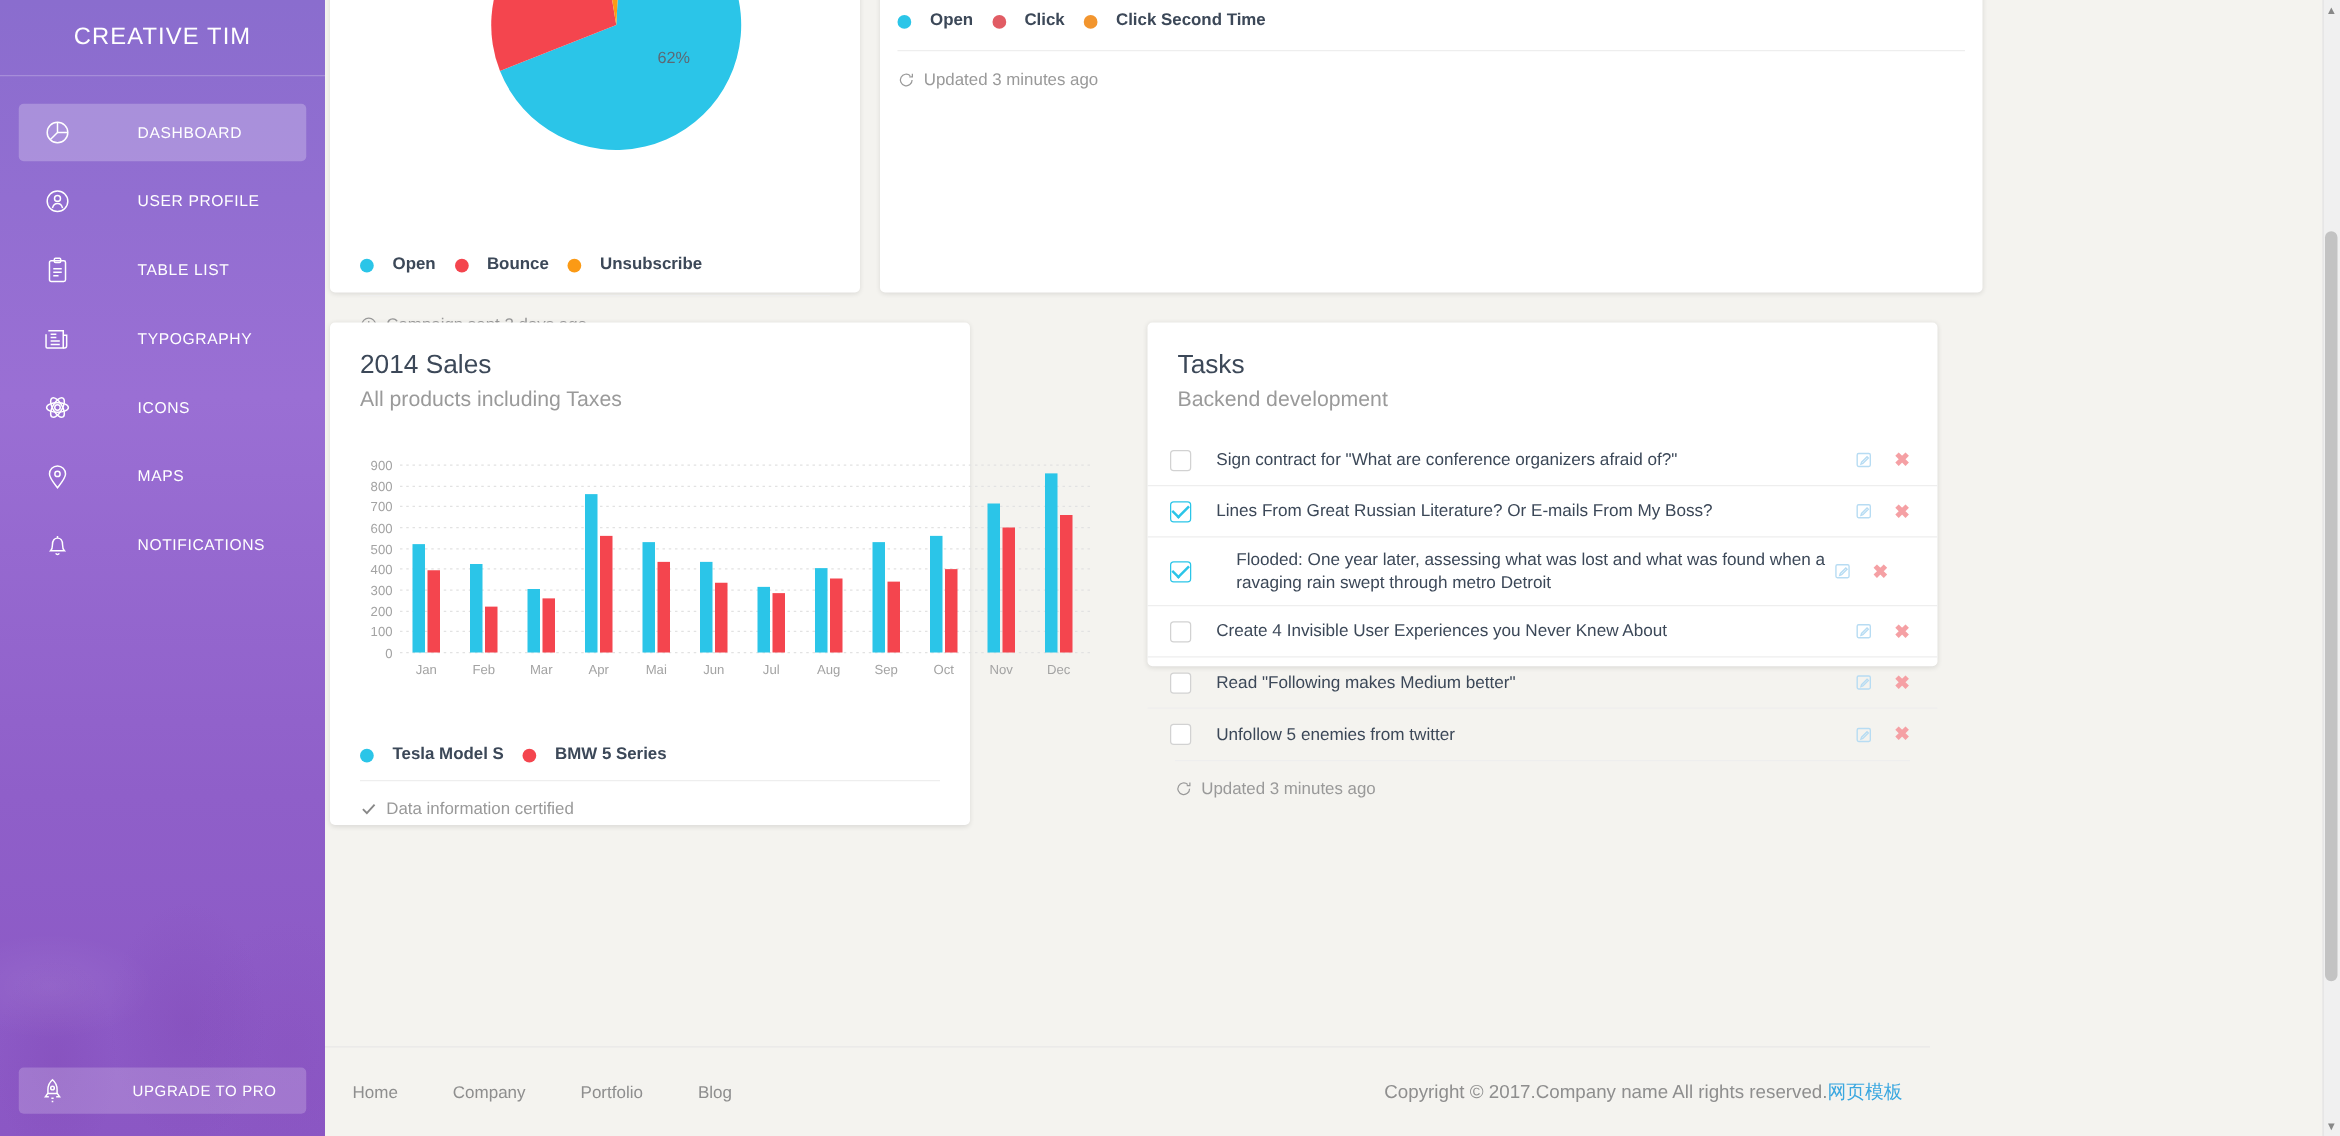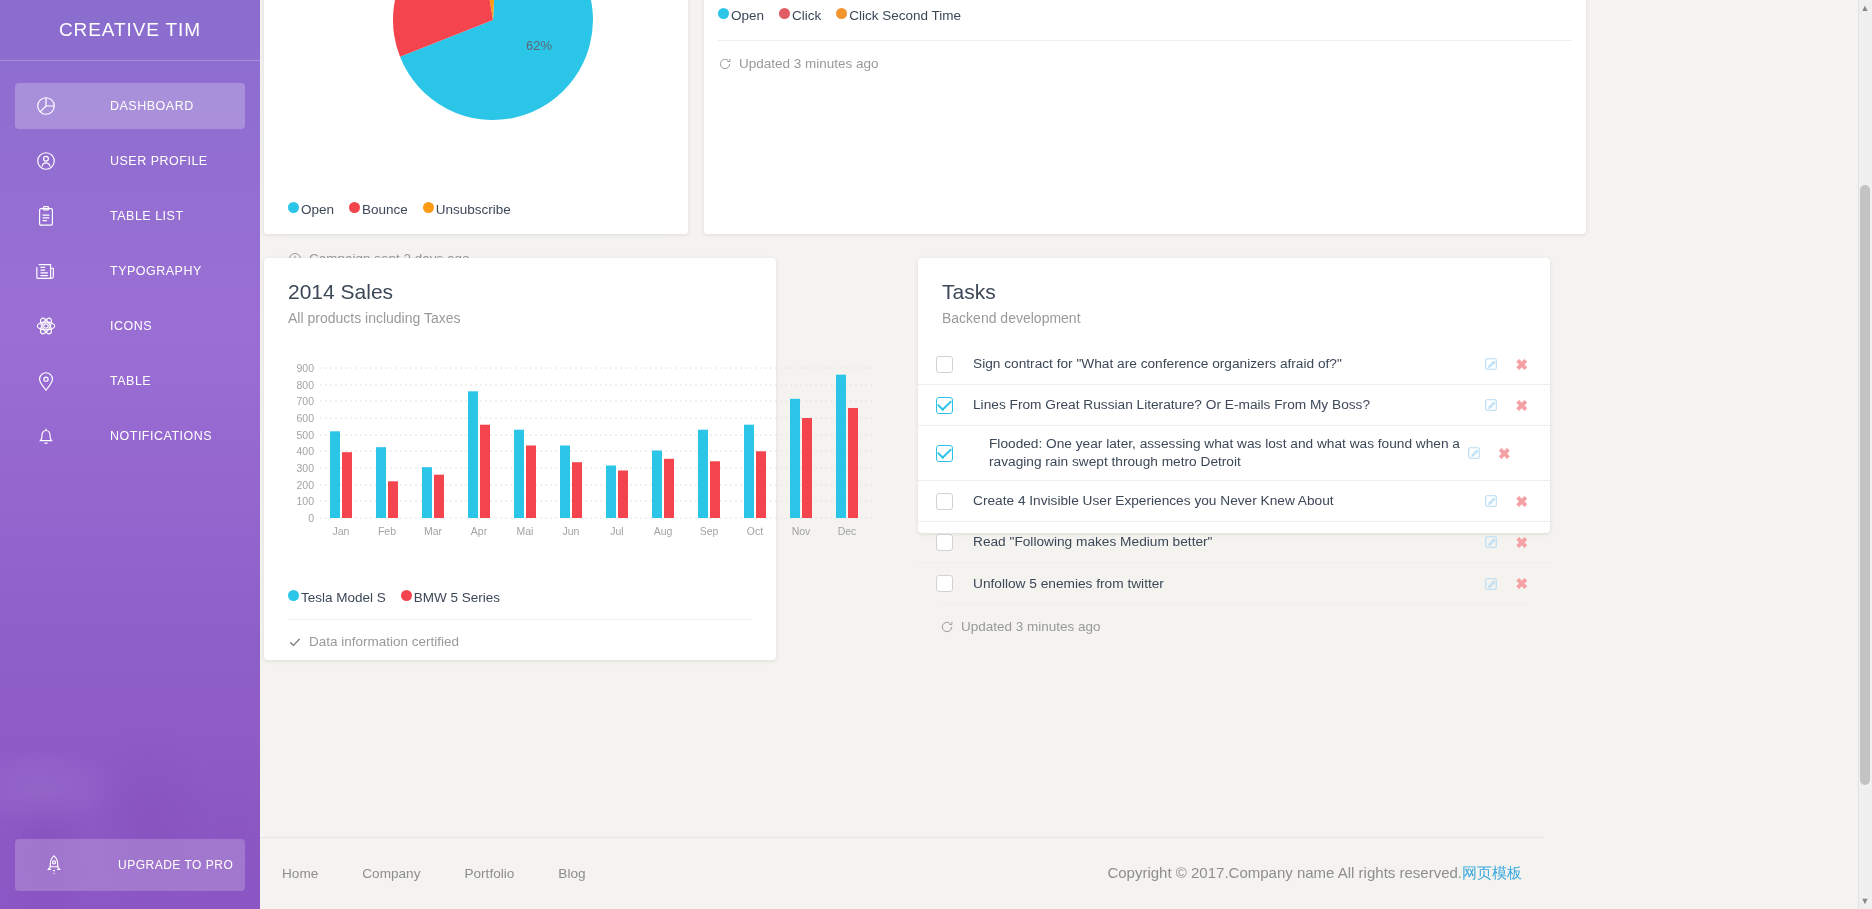--- a/index.html
+++ b/index.html
@@ -42,40 +42,40 @@
   }
   .nav-item.active { background: rgba(255,255,255,.24); }
   .nav-ico {
     width: 36px; flex: 0 0 36px; display: flex; align-items: center; justify-content: center;
   }
   .nav-ico svg { display: block; }
   .nav-label {
     color: #fff; font-size: 12.5px; font-weight: normal; letter-spacing: .5px; margin-left: 46px;
   }
   .upgrade {
-    position: absolute; left: 15px; bottom: 18px; width: 230px; height: 52px;
+    position: absolute; left: 15px; bottom: 18px; width: 230px; height: 37px;
     background: rgba(255,255,255,.20); border-radius: 4px;
-    display: flex; align-items: center; padding-left: 21px; z-index: 4; cursor: pointer;
+    display: flex; align-items: center; padding-left: 9px; z-index: 4; cursor: pointer;
   }
   .upgrade .nav-label { font-size: 12px; }
   
   #main {
     position: absolute; left: 260px; top: 0; width: 1612px; height: 909px;
     background: #f4f3ef;
   }
   .card {
     background: #fff; border-radius: 4px;
     box-shadow: 0 1px 4px rgba(0,0,0,.10);
     position: absolute;
   }
   .card-hd { padding: 22px 24px 0 24px; }
   .card-title { font-size: 21px; color: #3c4858; font-weight: 300; }
-  .card-sub { font-size: 14px; color: #9a9a9a; margin-top: 6px; }
+  .card-sub { font-size: 17px; color: #9a9a9a; margin-top: 6px; }
   .legend { display: flex; align-items: center; gap: 6px; font-size: 13.5px; color: #3c4858; }
-  .legend .grp { display: flex; align-items: flex-start; gap: 2px; margin-right: 9px; }
+  .legend .grp { display: flex; align-items: flex-end; gap: 15px; margin-right: 9px; font-weight: bold; }
   .dot { width: 11px; height: 11px; border-radius: 50%; display: inline-block; }
   .card-ft {
     border-top: 1px solid #eeeeee; font-size: 13.5px; color: #999;
     display: flex; align-items: center; gap: 7px;
   }
   .ft-ico { color: #999; display: inline-flex; }
   
   #card-email { left: 4px; top: -250px; width: 424px; height: 484px; }
   
   #card-clicks { left: 444px; top: -250px; width: 882px; height: 484px; }
@@ -195,21 +195,21 @@
       <span class="nav-label">ICONS</span>
     </div>
 
     <div class="nav-item">
       <span class="nav-ico">
         <svg width="22" height="22" viewBox="0 0 24 24" fill="none" stroke="#fff" stroke-width="1.3">
           <path d="M12 22c4.2-5.4 7-8.6 7-12a7 7 0 1 0-14 0c0 3.4 2.8 6.6 7 12z"></path>
           <circle cx="12" cy="10" r="2.3"></circle>
         </svg>
       </span>
-      <span class="nav-label">TABLE</span>
+      <span class="nav-label">MAPS</span>
     </div>
 
     <div class="nav-item">
       <span class="nav-ico">
         <svg width="22" height="22" viewBox="0 0 24 24" fill="none" stroke="#fff" stroke-width="1.3">
           <path d="M6 17h12c-1.4-1.3-1.6-2.4-1.6-5.2C16.4 8 14.6 6 12 6s-4.4 2-4.4 5.8c0 2.8-.2 3.9-1.6 5.2z"></path>
           <path d="M10.4 19.3c.4.6 1 .9 1.6.9s1.2-.3 1.6-.9"></path>
           <path d="M12 4.2v1.6"></path>
         </svg>
       </span>

